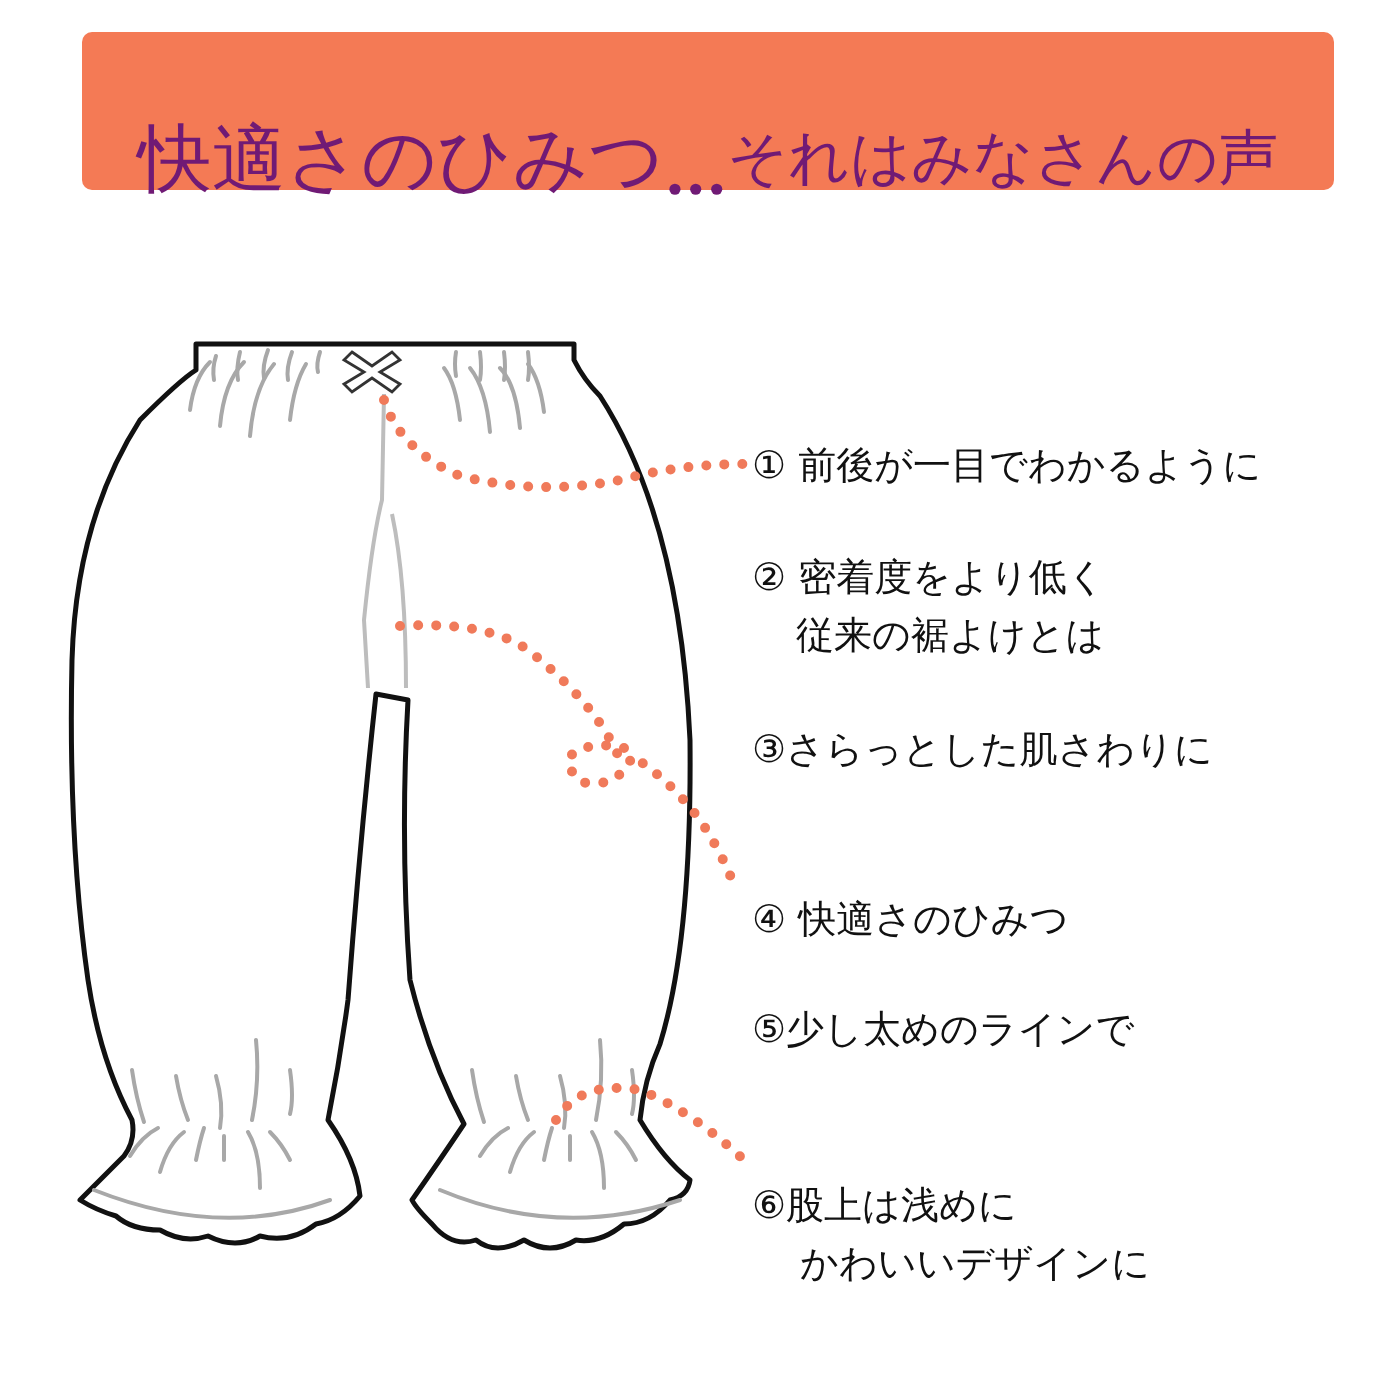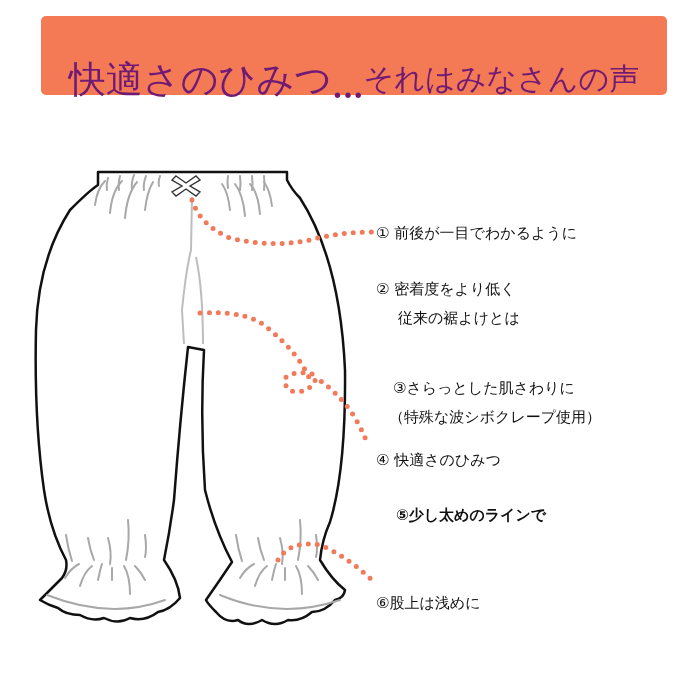--- a/index.html
+++ b/index.html
@@ -8,21 +8,21 @@
   .banner { position: absolute; left: 41px; top: 16px; width: 626px; height: 79px;
             background: #f47a55; border-radius: 5px; }
   .banner-title { position: absolute; left: 0; top: 0; width: 100%; height: 100%;
                   display: flex; align-items: center; justify-content: center;
                   color: #701a75; font-family: "DejaVu Serif", "Liberation Serif", serif;
                   white-space: nowrap; margin-top: 24px; }
   .banner-title .main { font-size: 37px; letter-spacing: 0px; }
   .banner-title .dots { font-size: 30px; font-weight: bold; align-self: flex-end; margin-bottom: 14px; }
   .banner-title .sub { font-size: 30px; text-align: right; }
   .illustration { position: absolute; left: 0; top: 0; width: 700px; height: 700px; }
-  .label { position: absolute; color: #111111; font-size: 15px; line-height: 29px; white-space: nowrap; }
+  .label { position: absolute; color: #111111; font-size: 19px; line-height: 29px; white-space: nowrap; }
   .label .line2 { display: block; }
 </style>
 </head>
 <body>
 
 <div class="banner">
   <div class="banner-title">
     <span class="main">快適さのひみつ</span>
     <span class="dots">...</span>
     <span class="sub">それはみなさんの声</span>
@@ -99,26 +99,26 @@
 
 <div class="label" style="left:376px; top:219px;">
   <span>①</span>
   <span>前後が一目でわかるように</span>
 </div>
 <div class="label" style="left:376px; top:275px;">
   <span>②</span>
   <span>密着度をより低く</span>
   <span class="line2" style="padding-left:22px;">従来の裾よけとは</span>
 </div>
-<div class="label" style="left:376px; top:374px;margin-left:17px;">
+<div class="label" style="left:376px; top:361px;">
   <span>③</span><span>さらっとした肌さわりに</span>
-  <span class="line2" style="margin-left:-4px;">（特殊な波シボクレープ使用）</span>
 </div>
 <div class="label" style="left:376px; top:446px;">
   <span>④</span>
   <span>快適さのひみつ</span>
 </div>
-<div class="label" style="left:396px; top:501px;font-weight:bold;">
+<div class="label" style="left:376px; top:501px;">
   <span>⑤</span><span>少し太めのラインで</span>
 </div>
 <div class="label" style="left:376px; top:589px;">
   <span>⑥</span><span>股上は浅めに</span>
+  <span class="line2" style="padding-left:24px;">かわいいデザインに</span>
 </div>
 
 </body></html>

